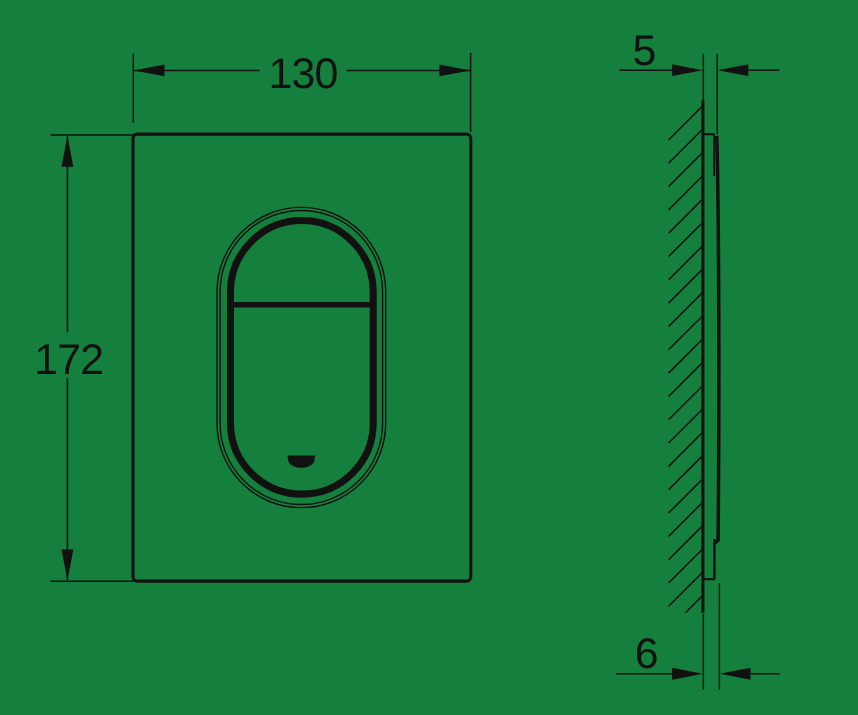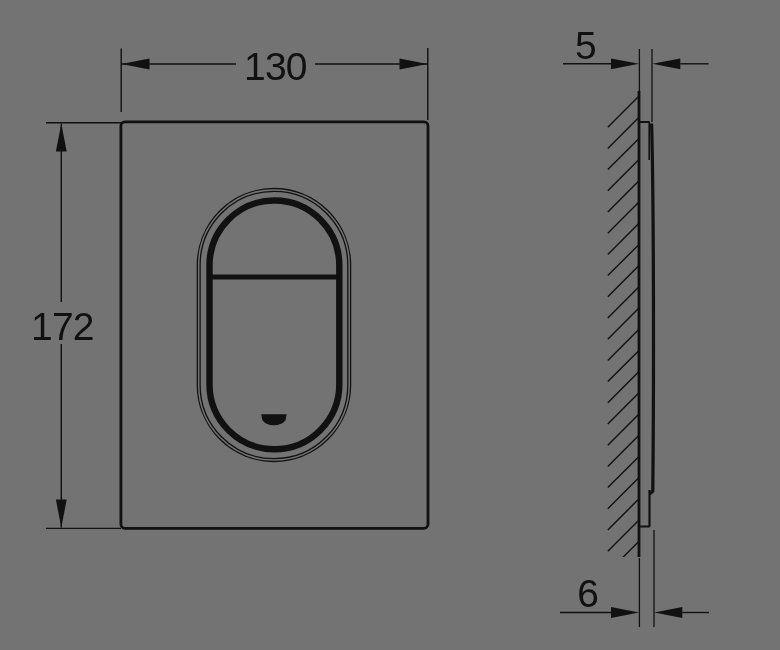--- a/index.html
+++ b/index.html
@@ -1,16 +1,16 @@
 <!DOCTYPE html>
 <html><head>
 <meta charset="utf-8">
 <style>
   html,body{margin:0;padding:0;background:#ffffff;}
-  .page{width:780px;height:650px;position:relative;background:#737373;overflow:hidden;}
+  .page{width:780px;height:650px;position:relative;background:#15803d;overflow:hidden;}
   svg{position:absolute;left:0;top:0;}
   text{font-family:"Liberation Sans",sans-serif;fill:#111;}
 </style>
 </head>
 <body>
 <div class="page">
 <svg width="780" height="650" viewBox="0 0 780 650">
   <defs>
         <clipPath id="wallclip">
           <rect x="606" y="91" width="33.4" height="466"></rect>

